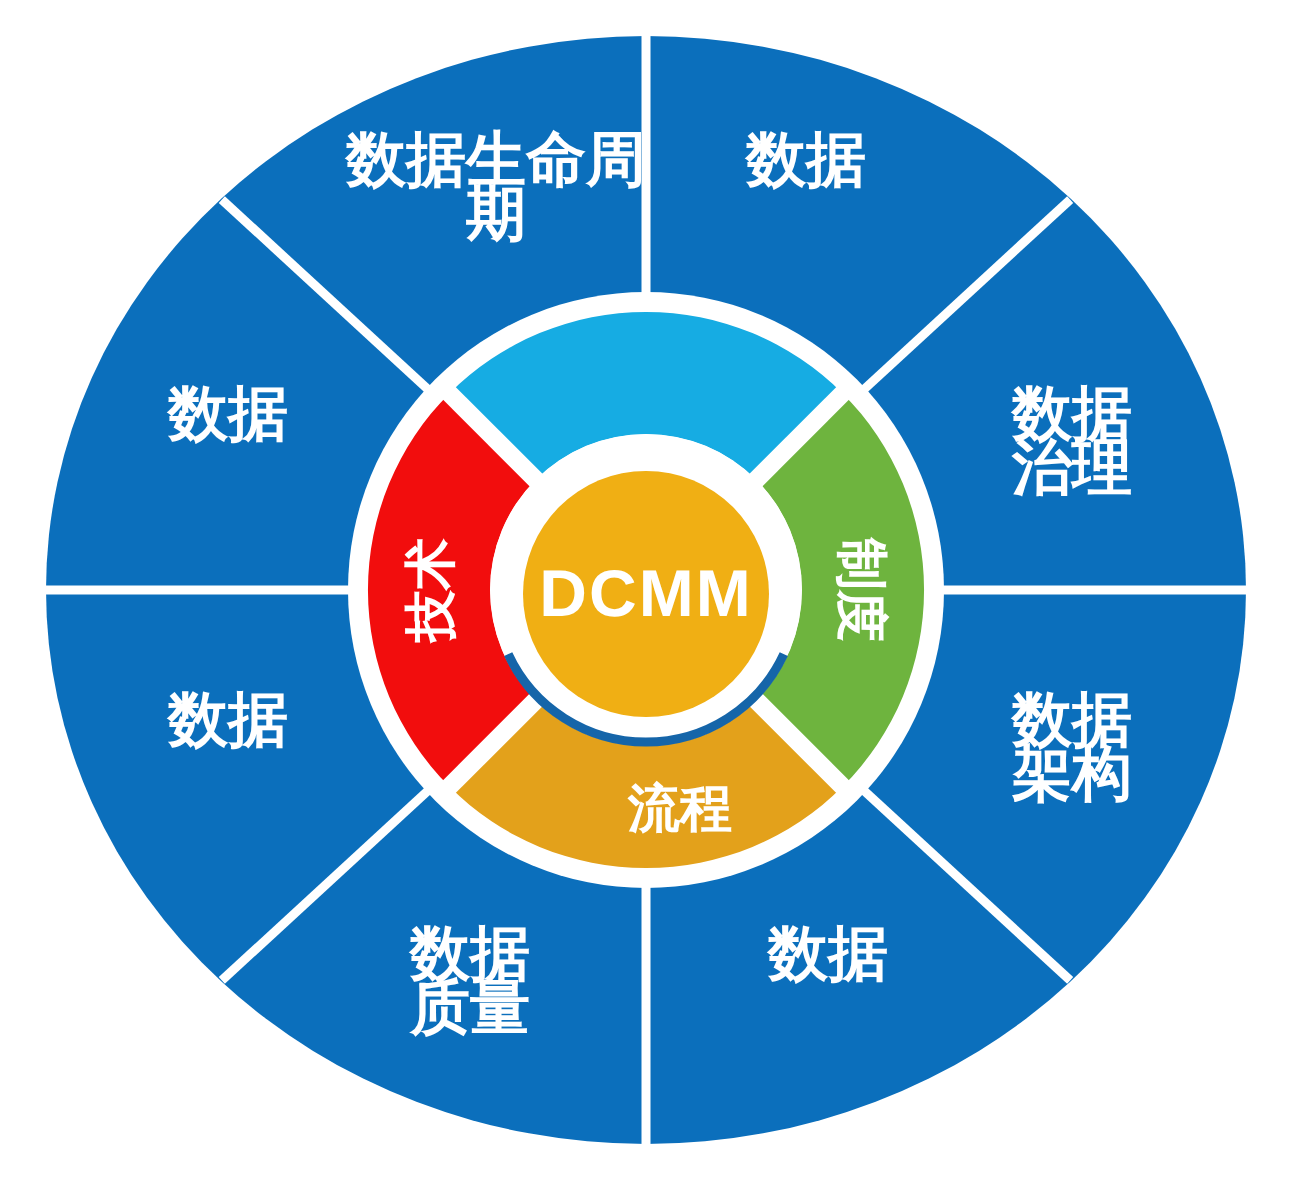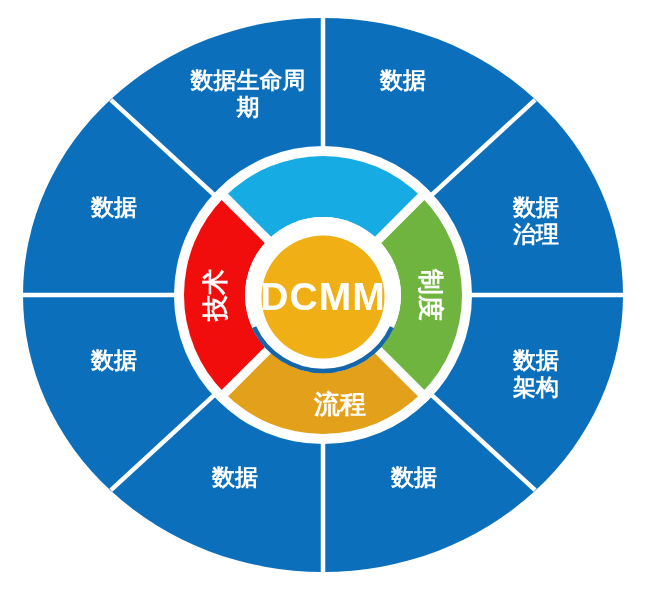--- a/index.html
+++ b/index.html
@@ -14,35 +14,35 @@
   .label{
     position:absolute;
     color:#ffffff;
     font-weight:700;
     text-align:center;
     white-space:nowrap;
     user-select:none;
   }
   .outer-label{
     width:160px;
-    font-size:23px;
+    font-size:30px;
     line-height:27px;
     text-align:center;
   }
   .outer-label span{display:block;}
   .inner-label{
     width:120px;
     font-size:26px;
     line-height:30px;
   }
   .rot-left{transform:rotate(-90deg);}
   .rot-right{transform:rotate(90deg);}
   .center-label{
     width:140px;
-    font-size:39px;
+    font-size:33px;
     line-height:40px;
     letter-spacing:1px;
   }
 </style>
 </head>
 <body>
 
 <div class="stage">
 
   <svg width="645" height="590" viewBox="0 0 645 590">
@@ -84,20 +84,21 @@
   </div>
   <div class="label outer-label" style="left:456px;top:347px;">
     <span>数据</span>
     <span>架构</span>
   </div>
   <div class="label outer-label" style="left:334px;top:464px;">
     <span>数据</span>
   </div>
   <div class="label outer-label" style="left:155px;top:464px;">
     <span>数据</span>
+    <span>质量</span>
   </div>
   <div class="label outer-label" style="left:34px;top:347px;">
     <span>数据</span>
   </div>
   <div class="label outer-label" style="left:34px;top:194px;">
     <span>数据</span>
   </div>
   <div class="label outer-label" style="left:168px;top:67px;">
     <span>数据生命周</span>
     <span>期</span>

